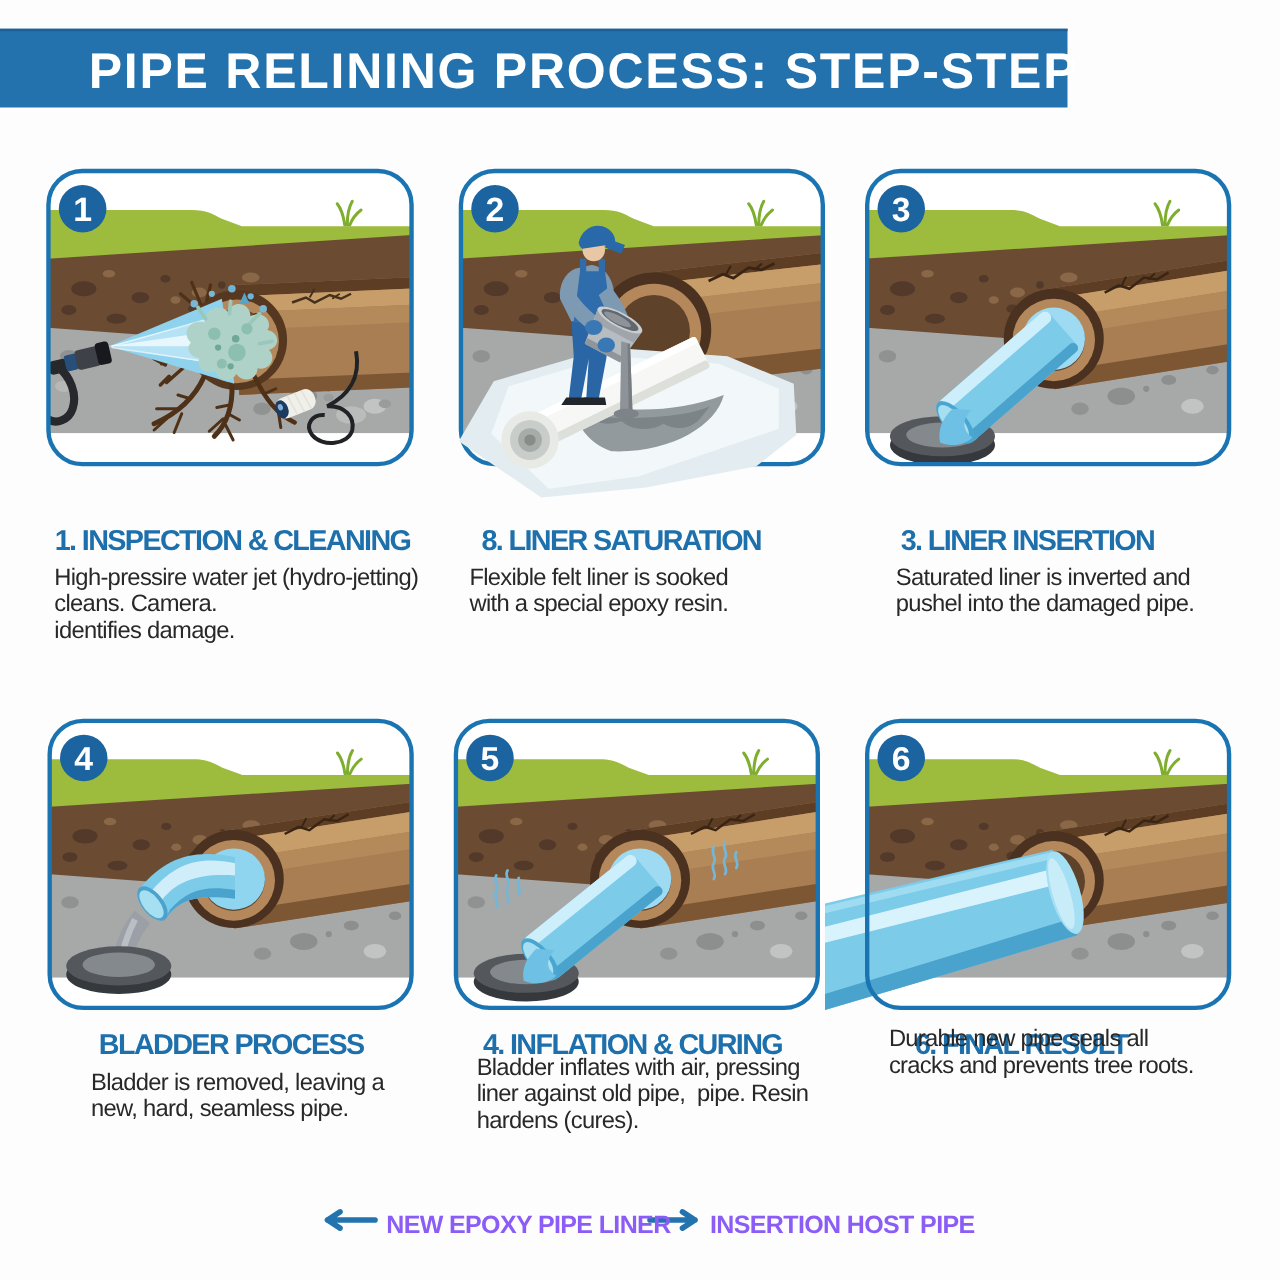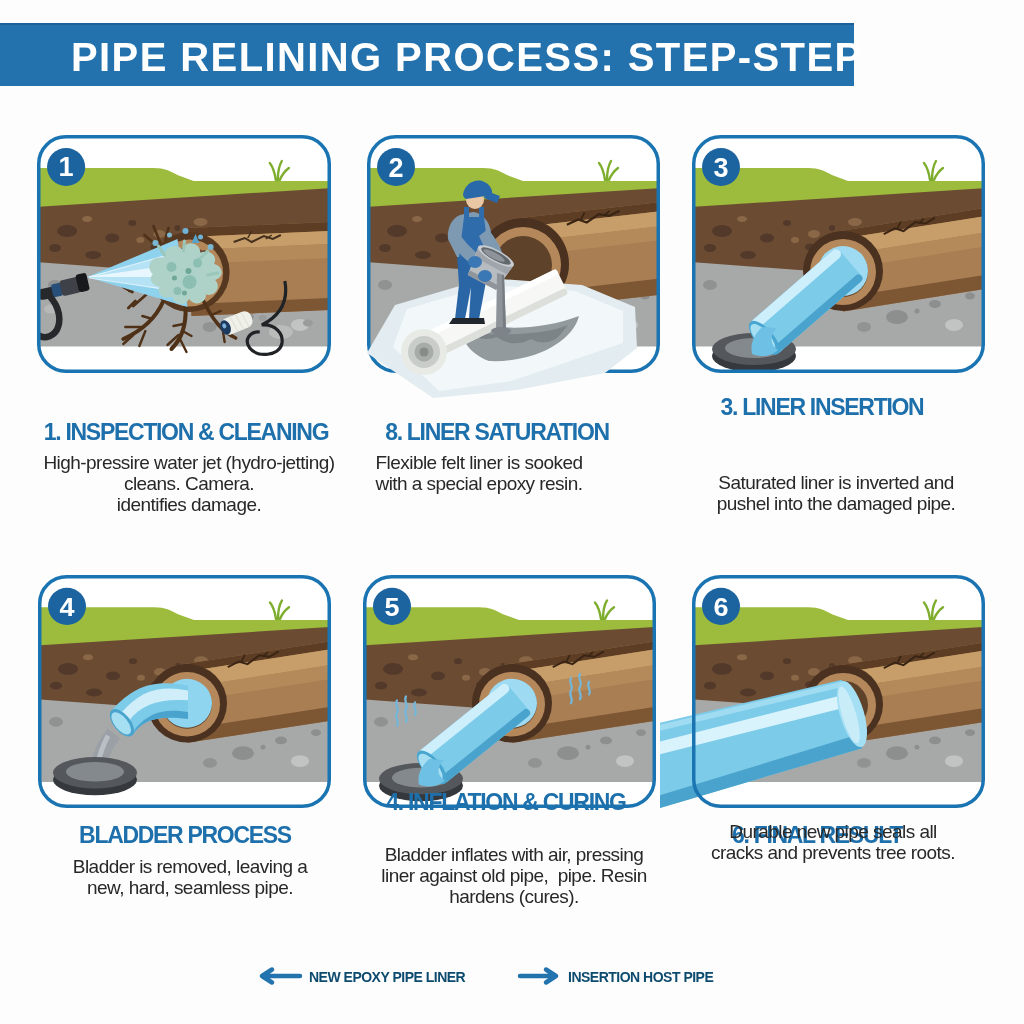--- a/index.html
+++ b/index.html
@@ -1,23 +1,23 @@
 <!DOCTYPE html>
 <html><head>
 <meta charset="utf-8">
 <style>
   html,body{margin:0;padding:0;}
   body{width:1024px;height:1024px;background:#fdfdfd;font-family:"Liberation Sans",sans-serif;position:relative;overflow:hidden;}
   .hdr{position:absolute;left:0;top:23px;width:854px;height:63px;background:#2472ad;border-top:2px solid #1d5f97;box-sizing:border-box;}
   .hdr span{position:absolute;left:71px;top:10px;font-size:40px;font-weight:bold;color:#fff;letter-spacing:1.4px;white-space:nowrap;}
   .panel{position:absolute;overflow:visible;}
   .title{position:absolute;font-weight:bold;color:#1d70ab;font-size:23px;white-space:nowrap;transform:translateX(-50%);letter-spacing:-1.3px;}
-  .desc{position:absolute;color:#282828;font-size:19px;line-height:21px;text-align:center;transform:translateX(-50%);white-space:nowrap;letter-spacing:-0.55px;}
+  .desc{position:absolute;color:#282828;font-size:19px;line-height:21px;text-align:left;transform:translateX(-50%);white-space:nowrap;letter-spacing:-0.55px;}
   .legend{position:absolute;top:965px;left:0;width:1024px;height:24px;}
-  .legtxt{position:absolute;font-size:14px;font-weight:bold;color:#0c4a6e;letter-spacing:-0.5px;top:4px;}
+  .legtxt{position:absolute;font-size:20px;font-weight:bold;color:#8b5cf6;letter-spacing:-0.5px;top:4px;}
 </style>
 </head>
 <body>
 <div class="hdr">
     <span>PIPE RELINING PROCESS: STEP-STEP</span>
   </div>
 
 <svg id="defs" width="0" height="0" style="position:absolute">
   <defs>
     <g id="scene">
@@ -333,28 +333,28 @@
       <ellipse cx="-3" cy="0" rx="7" ry="30" fill="#c9ecf9"></ellipse>
     </g>
   </g>
   <rect x="1.75" y="1.75" width="289.5" height="234.5" rx="27" fill="none" stroke="#1a74b2" stroke-width="3.5"></rect>
   <circle cx="29" cy="32" r="19" fill="#1c64a0"></circle>
   <text x="29" y="41.5" font-size="27" font-weight="bold" fill="#ffffff" text-anchor="middle">6</text>
 </svg>
 
 <div class="title" style="left:186px;top:419px">1. INSPECTION &amp; CLEANING</div>
 <div class="title" style="left:497px;top:419px">8. LINER SATURATION</div>
-<div class="title" style="left:822px;top:394px">3. LINER INSERTION</div>
+<div class="title" style="left:822px;top:419px">3. LINER INSERTION</div>
 <div class="title" style="left:185px;top:822px">BLADDER PROCESS</div>
-<div class="title" style="left:506px;top:789px">4. INFLATION &amp; CURING</div>
+<div class="title" style="left:506px;top:822px">4. INFLATION &amp; CURING</div>
 <div class="title" style="left:817px;top:822px">6. FINAL RESULT</div>
 
 <div class="desc" style="left:189px;top:452px">High-pressire water jet (hydro-jetting)<br>cleans. Camera.<br>identifies damage.</div>
 <div class="desc" style="left:479px;top:452px">Flexible felt liner is sooked<br>with a special epoxy resin.</div>
-<div class="desc" style="left:836px;top:472px">Saturated liner is inverted and<br>pushel into the damaged pipe.</div>
+<div class="desc" style="left:836px;top:452px">Saturated liner is inverted and<br>pushel into the damaged pipe.</div>
 <div class="desc" style="left:190px;top:856px">Bladder is removed, leaving a<br>new, hard, seamless pipe.</div>
 <div class="desc" style="left:514px;top:844px">Bladder inflates with air, pressing<br>liner against old pipe,&nbsp; pipe. Resin<br>hardens (cures).</div>
 <div class="desc" style="left:833px;top:821px">Durable new pipe seals all<br>cracks and prevents tree roots.</div>
 
 <div class="legend">
   <svg width="1024" height="24" style="position:absolute;left:0;top:0">
     <path d="M300,11 L262,11 M262,11 l10,-6.5 M262,11 l10,6.5" stroke="#2273ae" stroke-width="4.5" fill="none" stroke-linecap="round" stroke-linejoin="round"></path>
     <path d="M520,11 L556,11 M556,11 l-10,-6.5 M556,11 l-10,6.5" stroke="#2273ae" stroke-width="4.5" fill="none" stroke-linecap="round" stroke-linejoin="round"></path>
   </svg>
   <span class="legtxt" style="left:309px">NEW EPOXY PIPE LINER</span>

